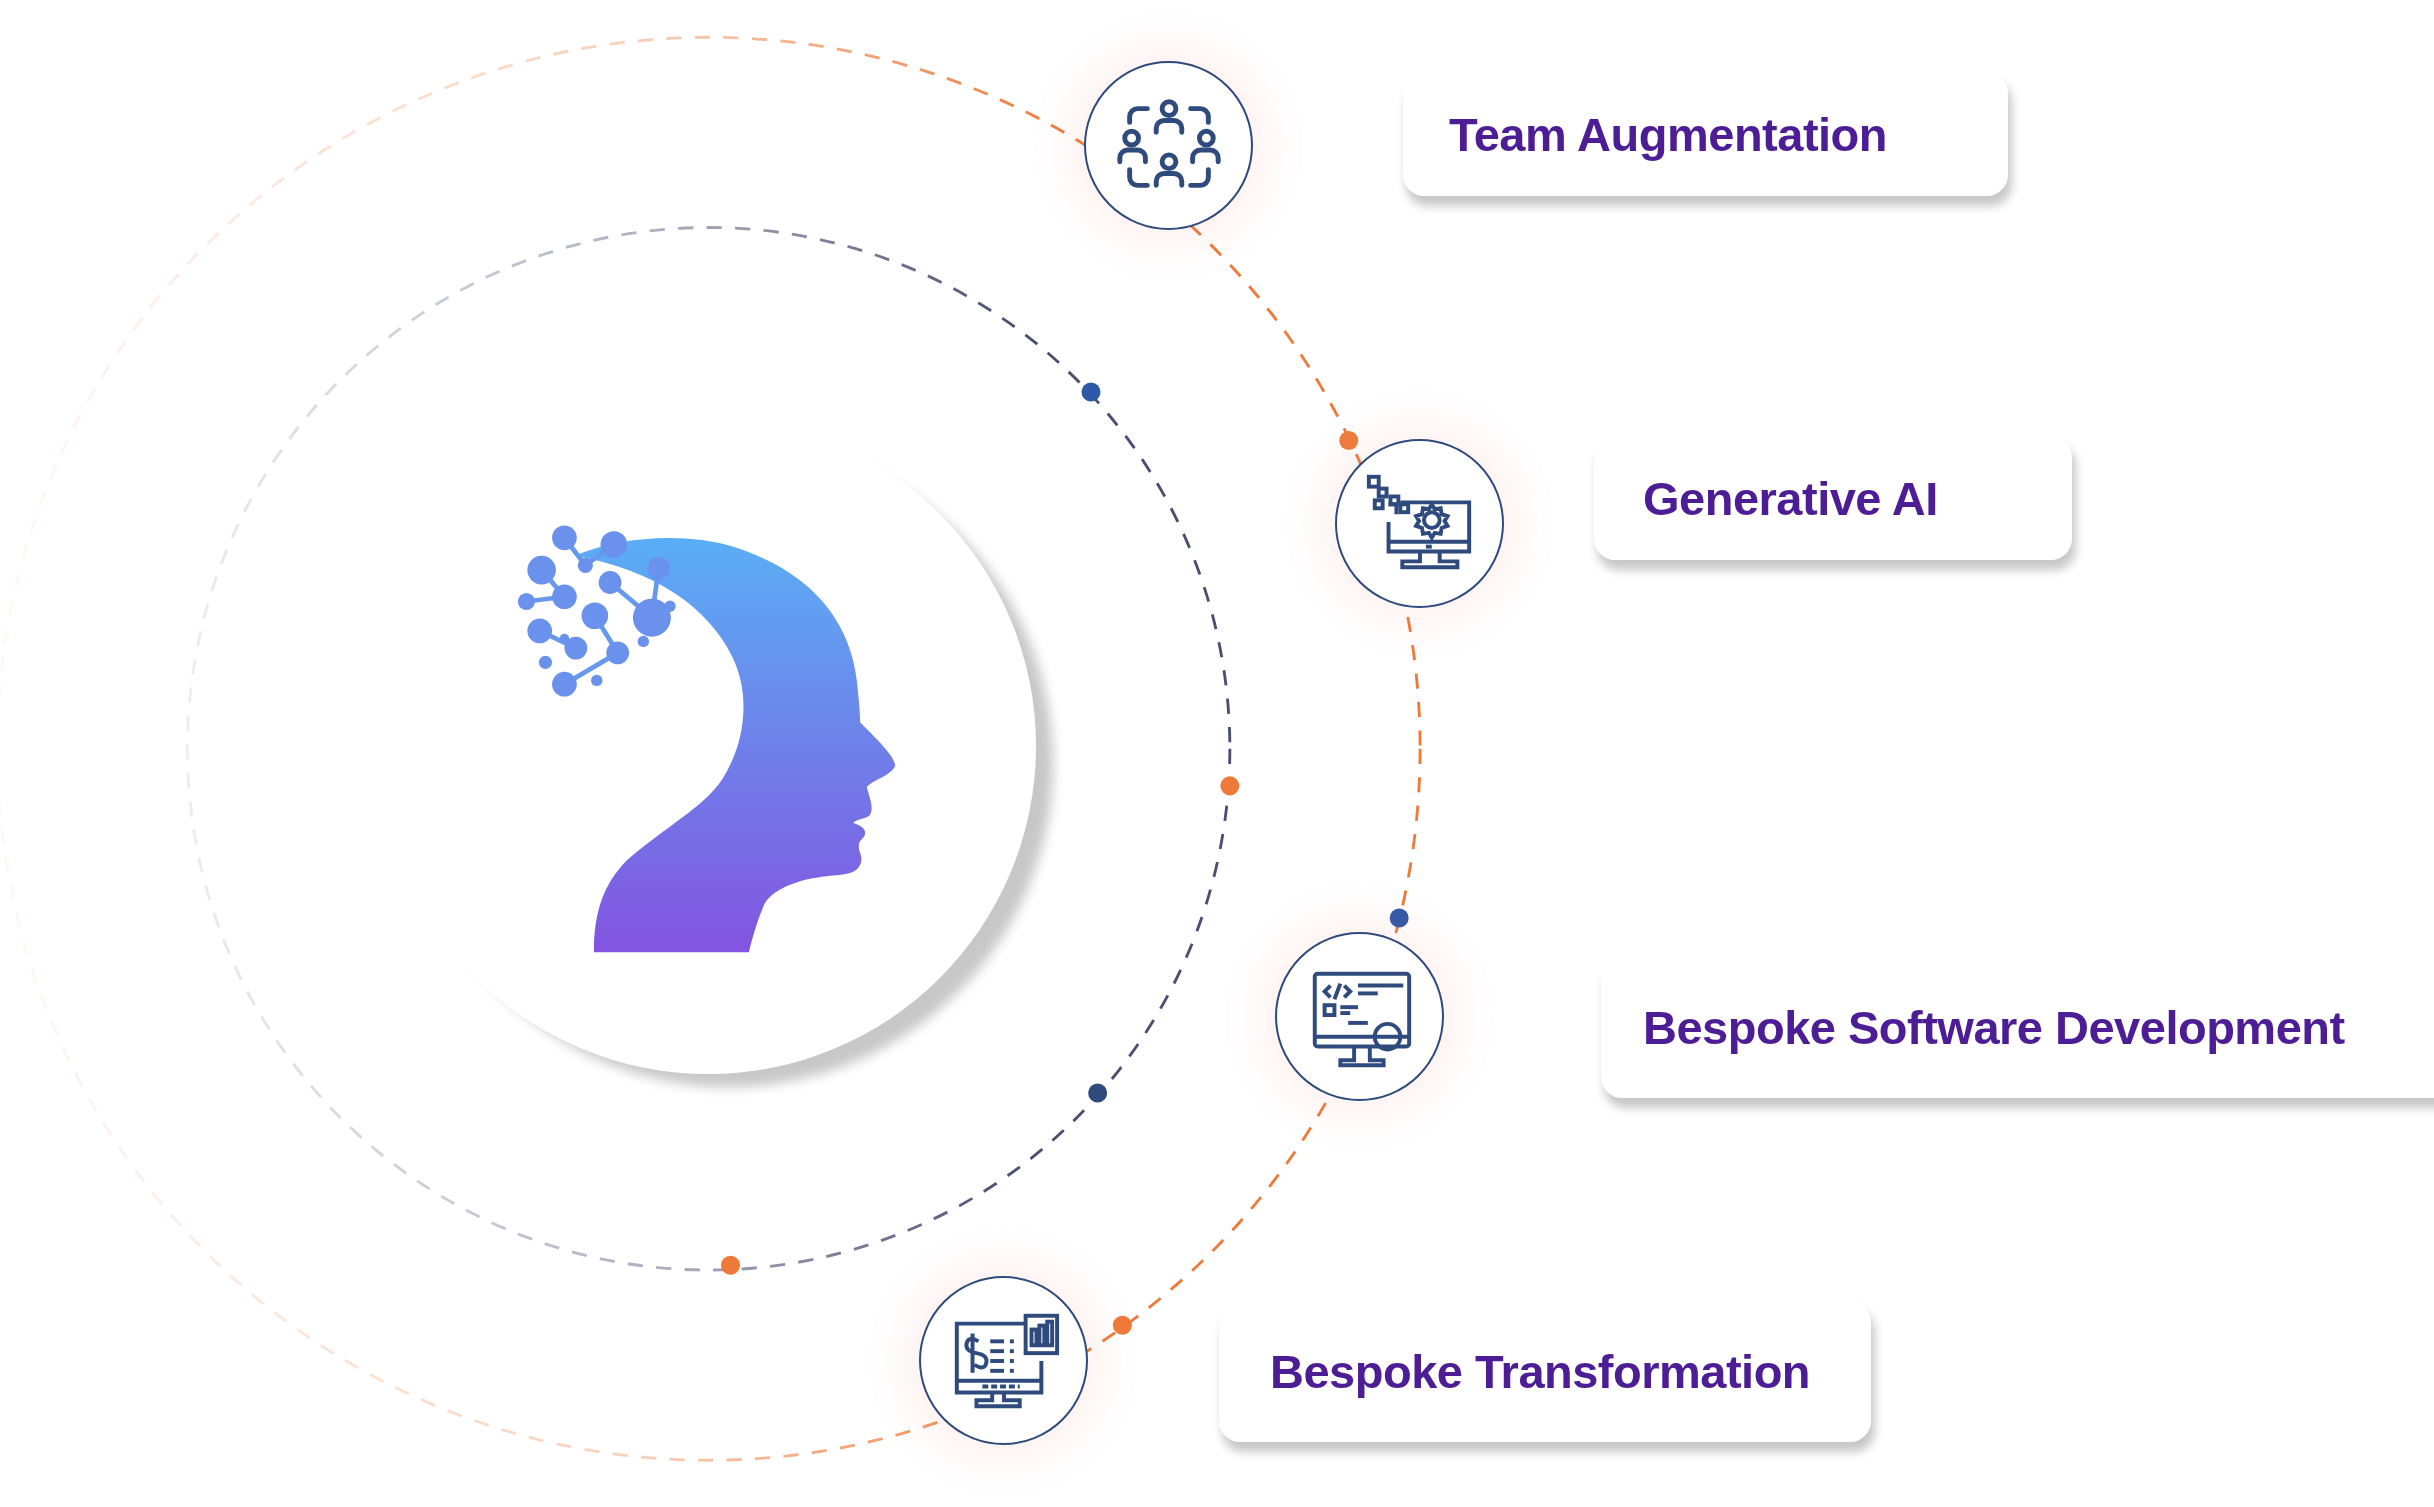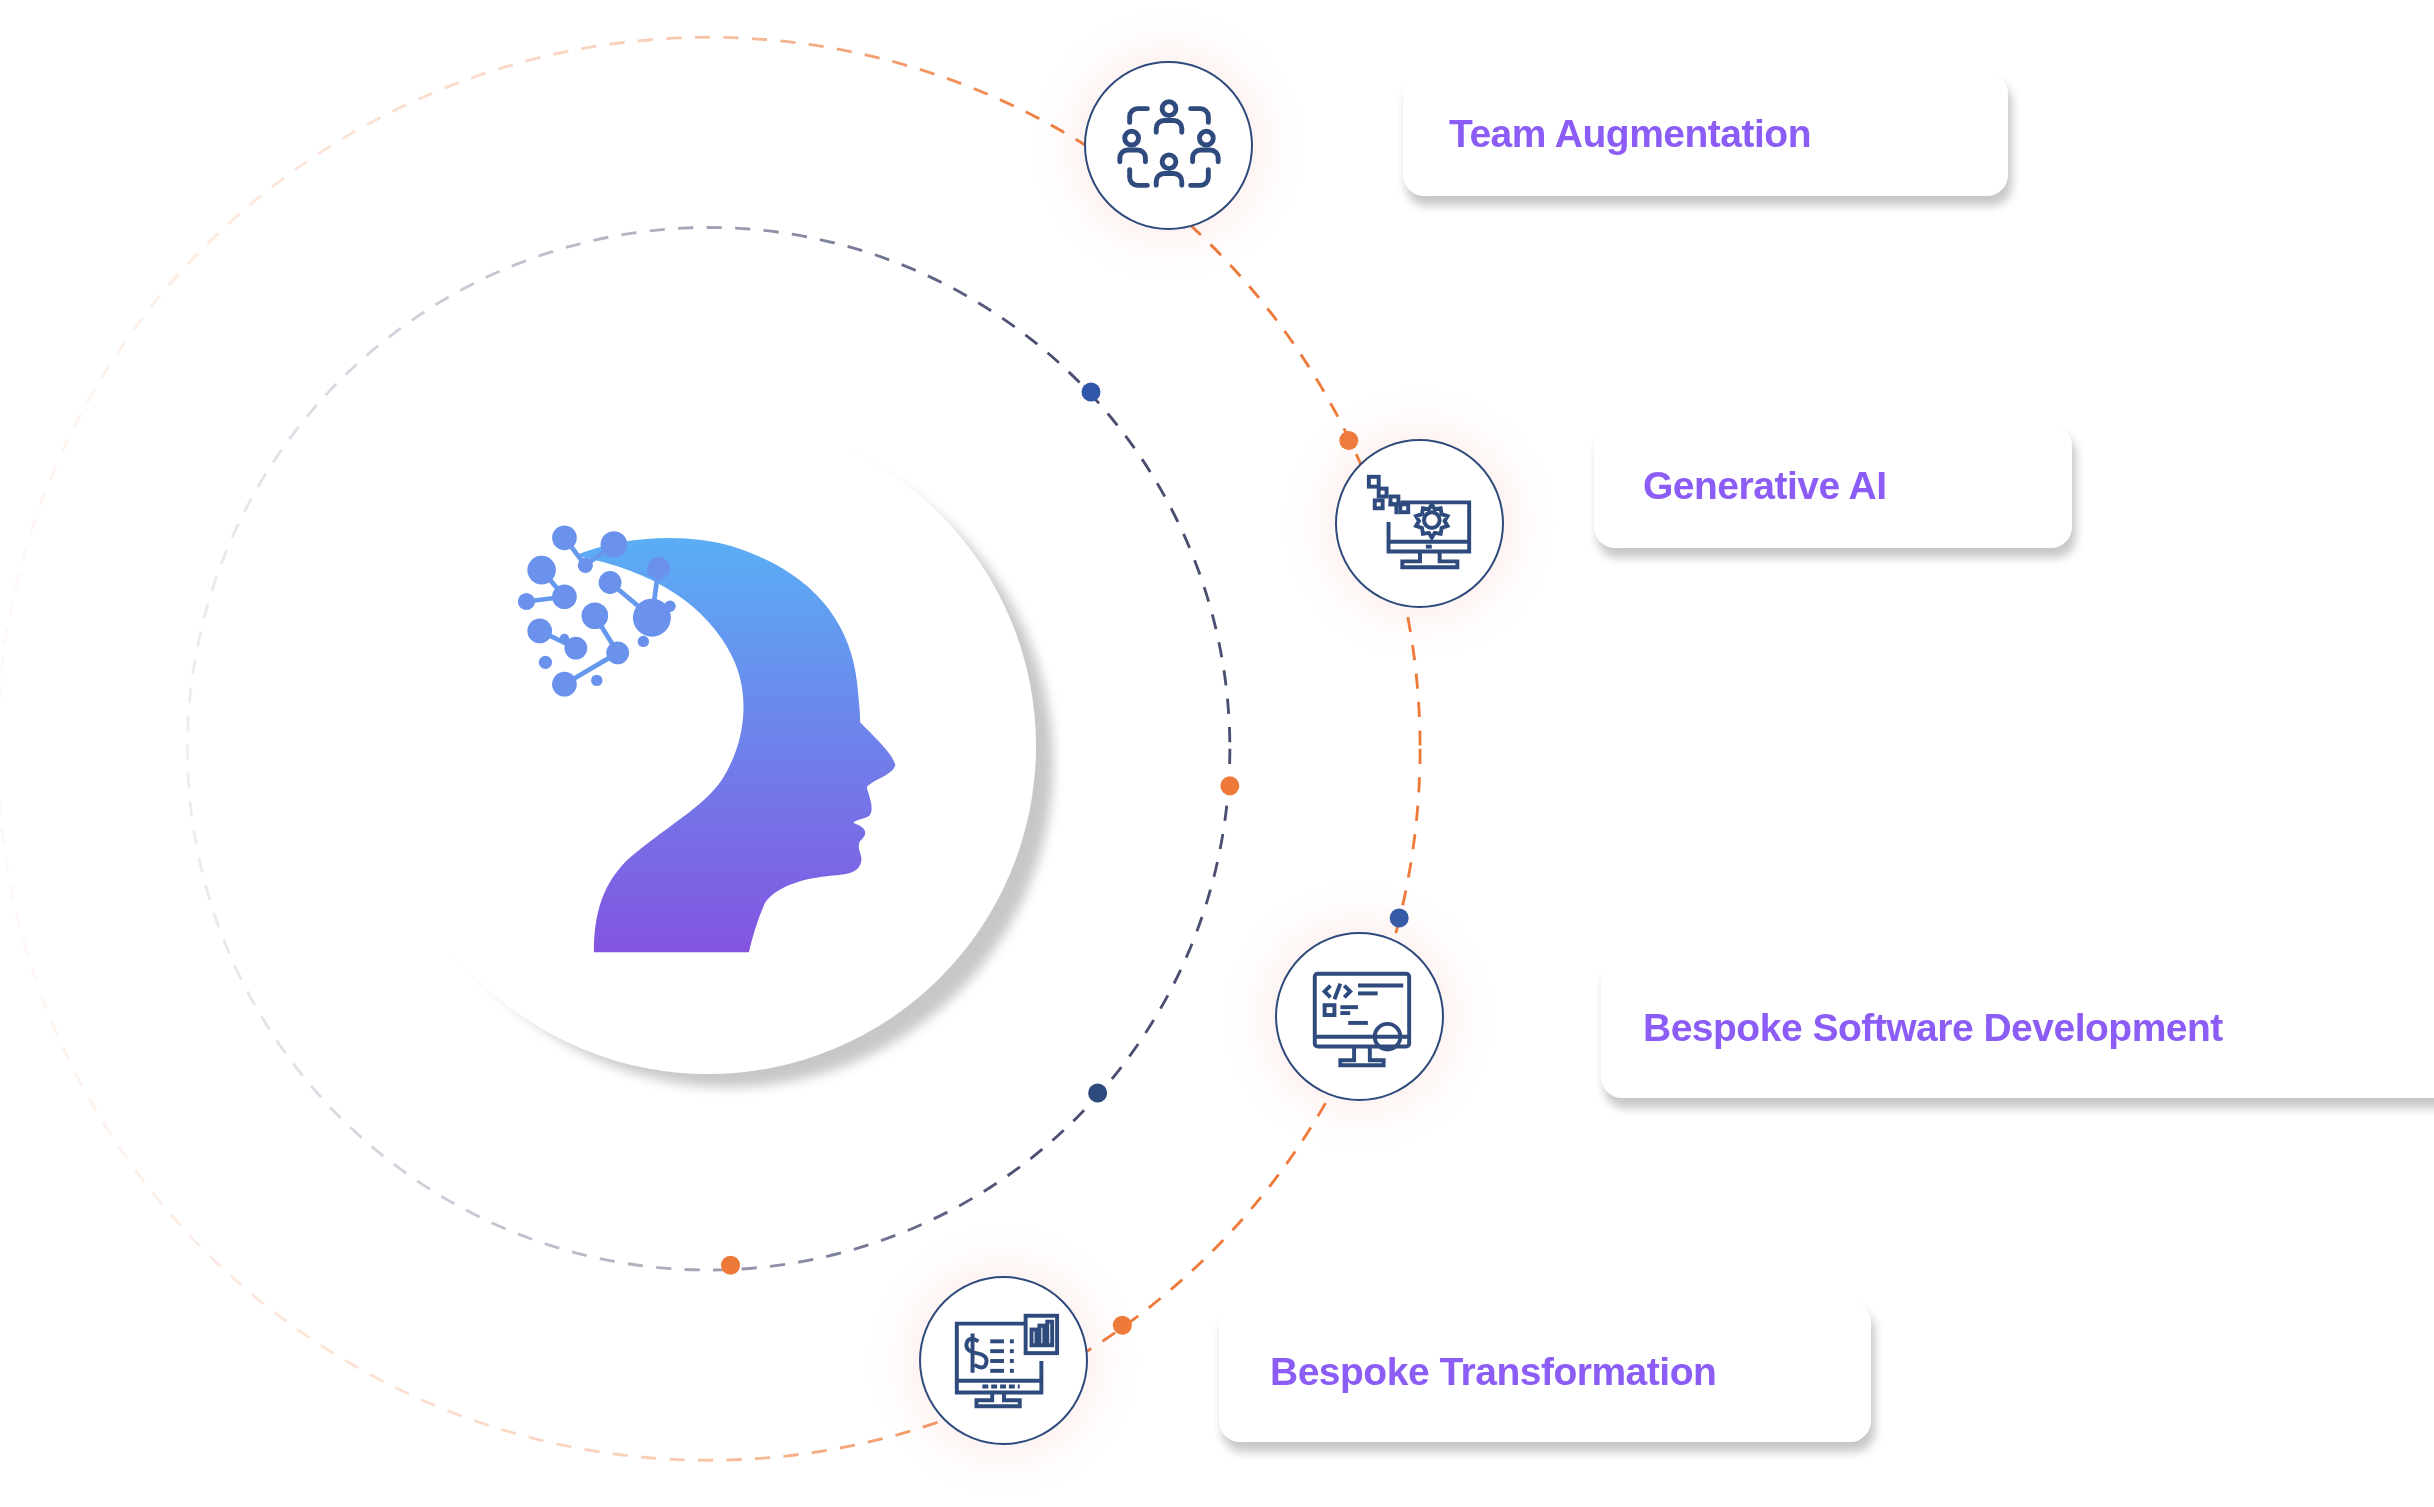--- a/index.html
+++ b/index.html
@@ -17,21 +17,21 @@
       background: #ffffff; border: 2.9px solid #2f4a7c; box-sizing: border-box;
       box-shadow: 0 0 38px 17px rgba(240,150,130,0.12);
       display: flex; align-items: center; justify-content: center;
     }
     .node svg { width: 118px; height: 118px; }
     .card {
       position: absolute; height: 124px; background: #ffffff; border-radius: 21px;
       box-shadow: 3.8px 9.5px 9.5px rgba(0,0,0,0.22);
       display: flex; align-items: center; box-sizing: border-box;
     }
-    .card span { font-size: 39px; font-weight: 700; color: #8b5cf6; white-space: nowrap; letter-spacing: -0.5px; }
+    .card span { font-size: 47px; font-weight: 700; color: #4c1d95; white-space: nowrap; letter-spacing: -0.5px; }
   </style>
 </head>
 <body>
 
 <svg id="orbits" viewBox="0 0 2560 1585">
   <defs>
     <linearGradient id="outerGrad" x1="0" y1="0" x2="1" y2="0">
       <stop offset="0" stop-color="#ee7a3a" stop-opacity="0.05"></stop>
       <stop offset="0.45" stop-color="#ee7a3a" stop-opacity="0.35"></stop>
       <stop offset="0.75" stop-color="#ee7a3a" stop-opacity="1"></stop>
@@ -186,21 +186,21 @@
     <line x1="66" y1="40" x2="70" y2="40"></line>
     <line x1="66" y1="50" x2="70" y2="50"></line>
     <line x1="66" y1="60" x2="70" y2="60"></line>
     <line x1="66" y1="70" x2="70" y2="70"></line>
   </svg>
 </div>
 
 <div class="card" style="left:1403px; top:72px; width:605px; padding-left:46px;">
   <span>Team Augmentation</span>
 </div>
-<div class="card" style="left:1594px; top:424px; width:478px; padding-left:49px;">
+<div class="card" style="left:1594px; top:436px; width:478px; padding-left:49px;">
   <span>Generative AI</span>
 </div>
 <div class="card" style="left:1601px; top:957px; width:899px; padding-left:42px; height:141px;">
   <span>Bespoke Software Development</span>
 </div>
 <div class="card" style="left:1219px; top:1301px; width:652px; padding-left:51px; height:141px;">
   <span>Bespoke Transformation</span>
 </div>
 
 

